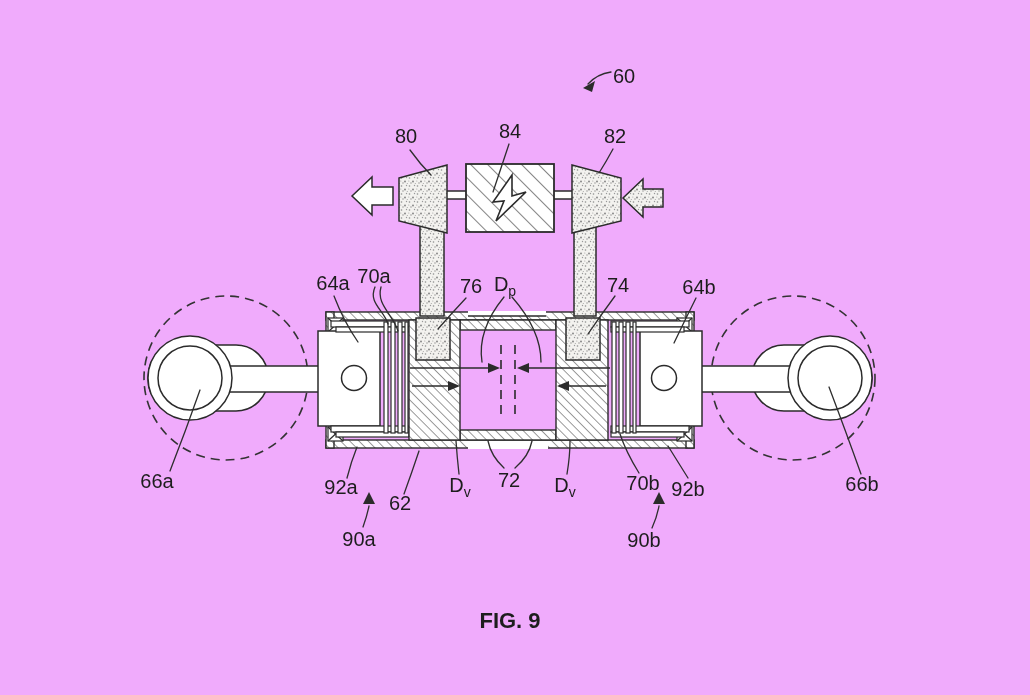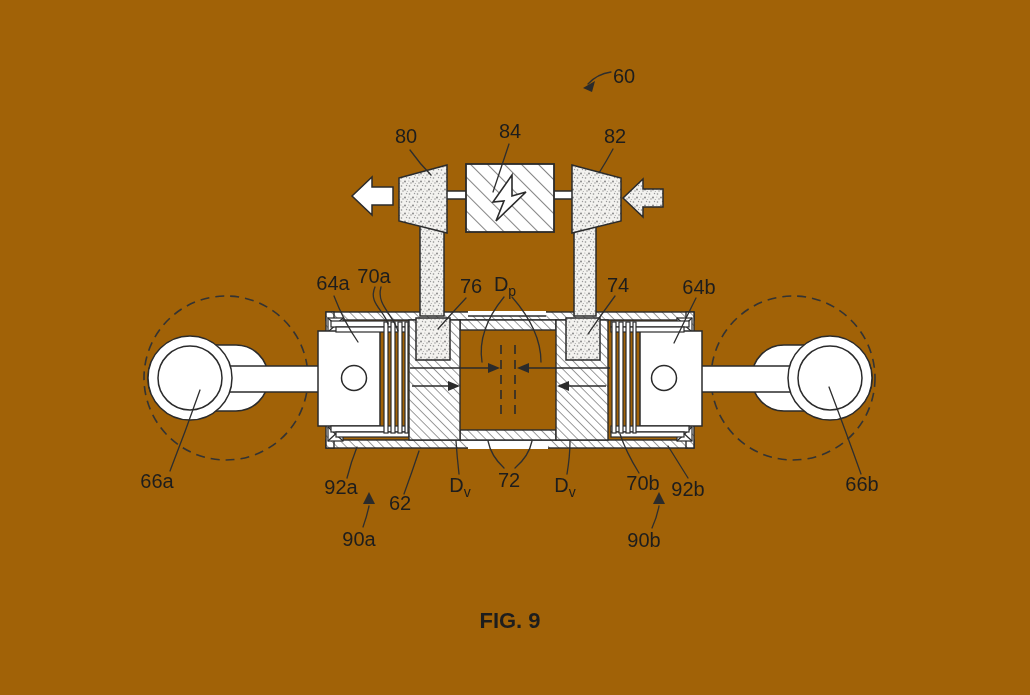--- a/index.html
+++ b/index.html
@@ -1,16 +1,16 @@
 <!DOCTYPE html>
 <html><head>
 <meta charset="utf-8">
 <style>
   html,body{margin:0;padding:0;background:#ffffff;}
-  #stage{position:relative;width:1030px;height:695px;background:#a16207;overflow:hidden;
+  #stage{position:relative;width:1030px;height:695px;background:#f0abfc;overflow:hidden;
          font-family:"Liberation Sans", sans-serif;}
   svg{position:absolute;left:0;top:0;}
   text{font-family:"Liberation Sans", sans-serif;fill:#1d1d1d;}
   .ref{font-size:20px;}
   .sub{font-size:14px;}
   .caption{font-size:22px;font-weight:bold;}
   .leader{stroke:#2e2e2e;stroke-width:1.3;fill:none;stroke-linecap:round;}
   .white{fill:#ffffff;stroke:#2b2b2b;stroke-width:1.5;}
   .hatch{fill:url(#h45);stroke:#2b2b2b;stroke-width:1.4;}
   .hatchw{fill:url(#h45w);stroke:#2b2b2b;stroke-width:1.8;}

